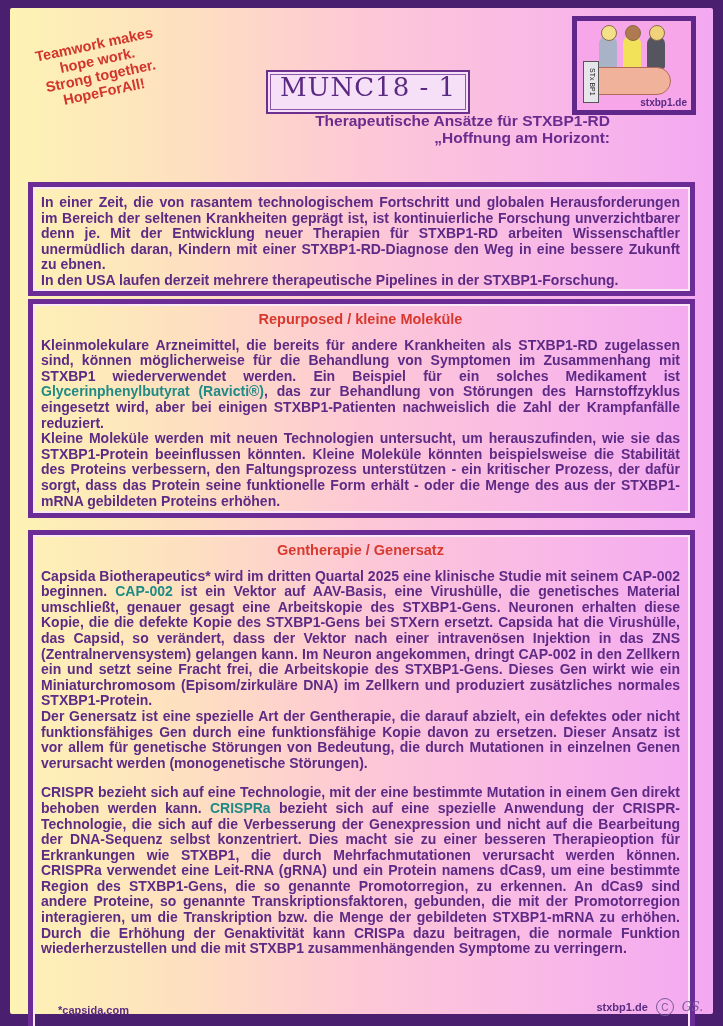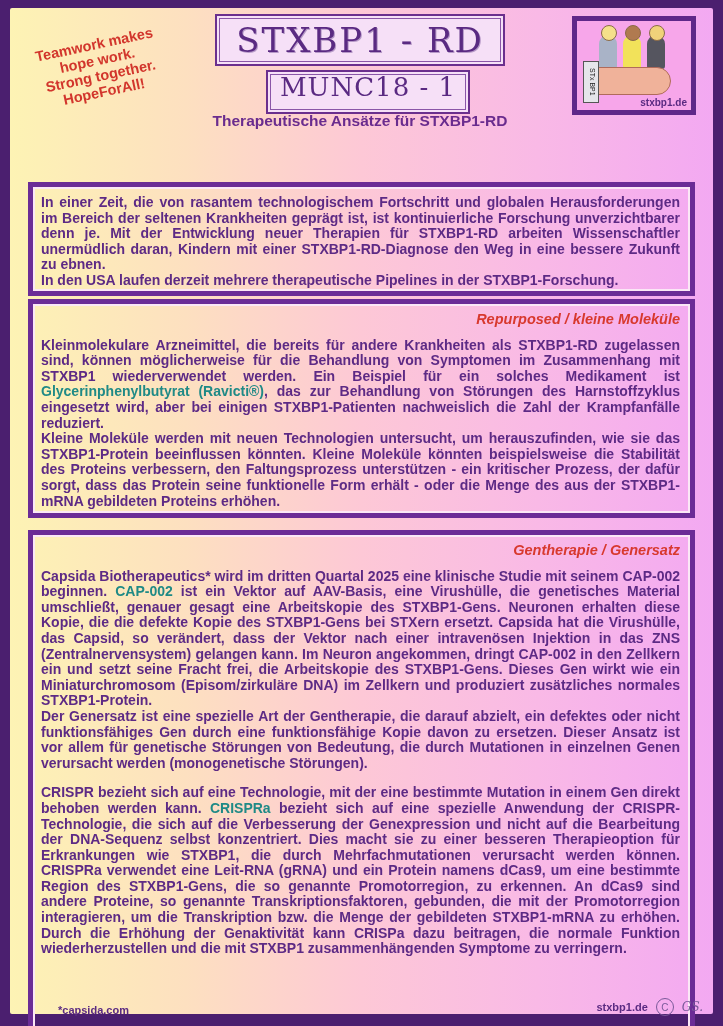--- a/index.html
+++ b/index.html
@@ -52,33 +52,33 @@
     background:#f0b29a; border-radius:4px 30px 30px 4px; border:1px solid #b06b5a;
   }
   .logo-cuff {
     position:absolute; left:6px; top:40px; width:14px; height:40px; background:#e5e5ea; border:1px solid #555;
     font-size:7px; writing-mode:vertical-rl; color:#222; text-align:center; line-height:12px;
   }
   .logo-site {
     position:absolute; right:4px; bottom:2px; font-size:10px; font-weight:bold; color:#5a2a82;
   }
   .heading {
-    position:absolute; left:100px; top:104px; width:500px; text-align:center;
+    position:absolute; left:100px; top:104px; width:500px; text-align:right;
     color:#6a2c8e; font-weight:bold; font-size:15.5px; line-height:17px;
   }
   .box {
     position:absolute; left:18px; width:667px;
     border:5px solid #6b2c96; box-sizing:border-box;
     box-shadow: inset 0 0 0 2px #fbe7f6;
     padding:8px 10px 6px 8px;
     color:#5d2a85; font-weight:bold; font-size:14px; line-height:15.6px;
     text-align:justify;
   }
   .box p { margin:0; }
-  .box .sec-title { color:#d8392e; font-size:14.5px; margin:0 0 10px 0; text-align:right;font-style:italic; }
+  .box .sec-title { color:#d8392e; font-size:14.5px; margin:0 0 10px 0; text-align:center; }
   .teal { color:#1f8a86; }
   .gap { height:14px; }
   .box1 { top:174px; height:114px; }
   .box2 { top:291px; height:219px; padding-top:8px; }
   .box3 { top:522px; height:533px; }
   .footer-left {
     position:absolute; left:12px; top:996px; font-size:11px; font-weight:bold; color:#5a2a82;margin-left:36px;
   }
   .footer-right {
     position:absolute; right:10px; top:990px; font-size:11px; font-weight:bold; color:#5a2a82;
@@ -95,43 +95,41 @@
 
 <div class="page">
 
   <div class="motto">
     <div>Teamwork makes</div>
     <div>hope work.</div>
     <div>Strong together.</div>
     <div>HopeForAll!</div>
   </div>
 
-  <div class="title-box">
-    <span>STXBP1 - RD</span>
-  </div>
   <div class="sub-box">
     <span>MUNC18 - 1</span>
   </div>
 
   <div class="logo">
     <div class="logo-inner">
       <div class="person" style="left:22px;background:#a9b3c7;"></div>
       <div class="head" style="left:24px;background:#f5e08a;"></div>
       <div class="person" style="left:46px;background:#f2e25a;"></div>
       <div class="head" style="left:48px;background:#b07a50;"></div>
       <div class="person" style="left:70px;background:#55555f;"></div>
       <div class="head" style="left:72px;background:#f0d27a;"></div>
       <div class="logo-hand"></div>
       <div class="logo-cuff">STx BP1</div>
       <div class="logo-site">stxbp1.de</div>
     </div>
   </div>
 
   <div class="heading">
     <div>Therapeutische Ansätze für STXBP1-RD</div>
+    <div>„Hoffnung am Horizont:</div>
   </div>
 
   <div class="box box1">
     <p>In einer Zeit, die von rasantem technologischem Fortschritt und globalen Herausforderungen im Bereich der seltenen Krankheiten geprägt ist, ist kontinuierliche Forschung unverzichtbarer denn je. Mit der Entwicklung neuer Therapien für STXBP1-RD arbeiten Wissenschaftler unermüdlich daran, Kindern mit einer STXBP1-RD-Diagnose den Weg in eine bessere Zukunft zu ebnen.</p>
     <p>In den USA laufen derzeit mehrere therapeutische Pipelines in der STXBP1-Forschung.</p>
   </div>
 
   <div class="box box2">
     <p class="sec-title">Repurposed / kleine Moleküle</p>
     <p><span>Kleinmolekulare Arzneimittel, die bereits für andere Krankheiten als STXBP1-RD zugelassen sind, können möglicherweise für die Behandlung von Symptomen im Zusammenhang mit STXBP1 wiederverwendet werden. Ein Beispiel für ein solches Medikament ist </span><span class="teal">Glycerinphenylbutyrat (Ravicti®)</span><span>, das zur Behandlung von Störungen des Harnstoffzyklus eingesetzt wird, aber bei einigen STXBP1-Patienten nachweislich die Zahl der Krampfanfälle reduziert.</span></p>

